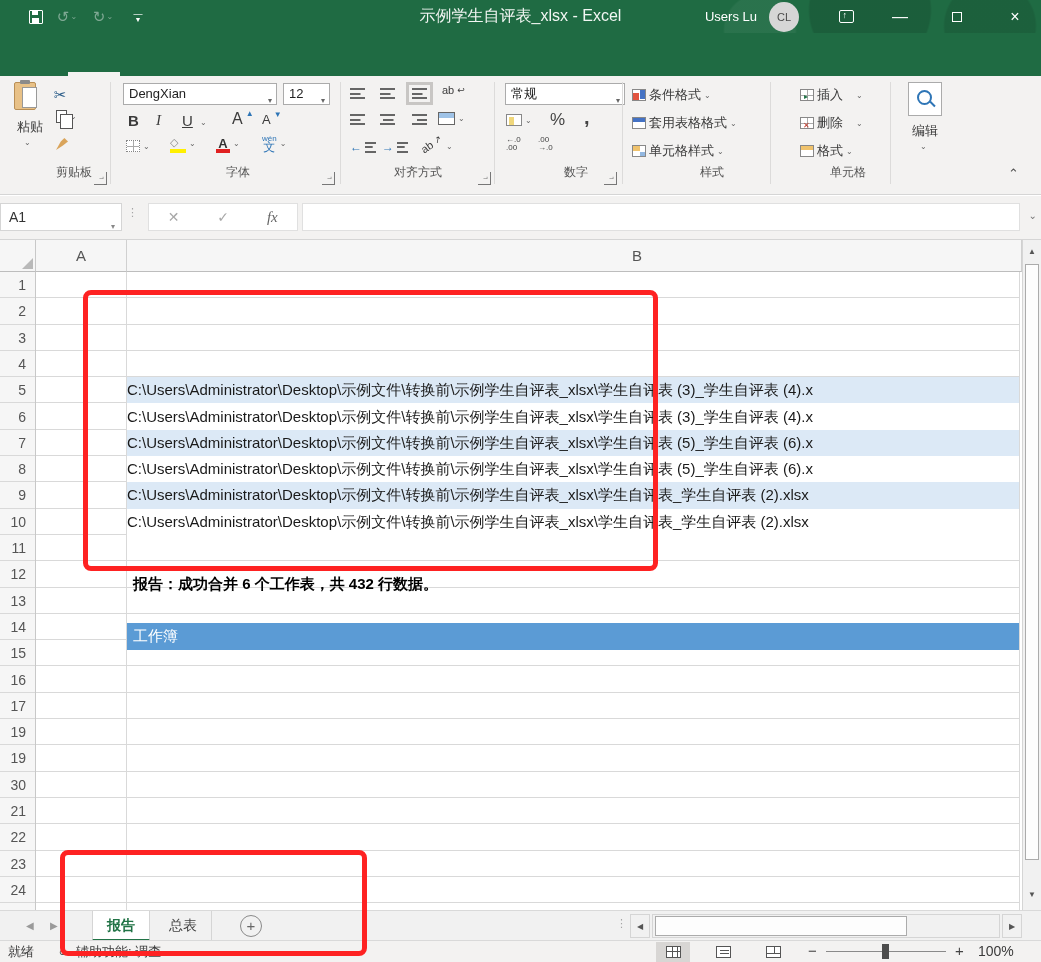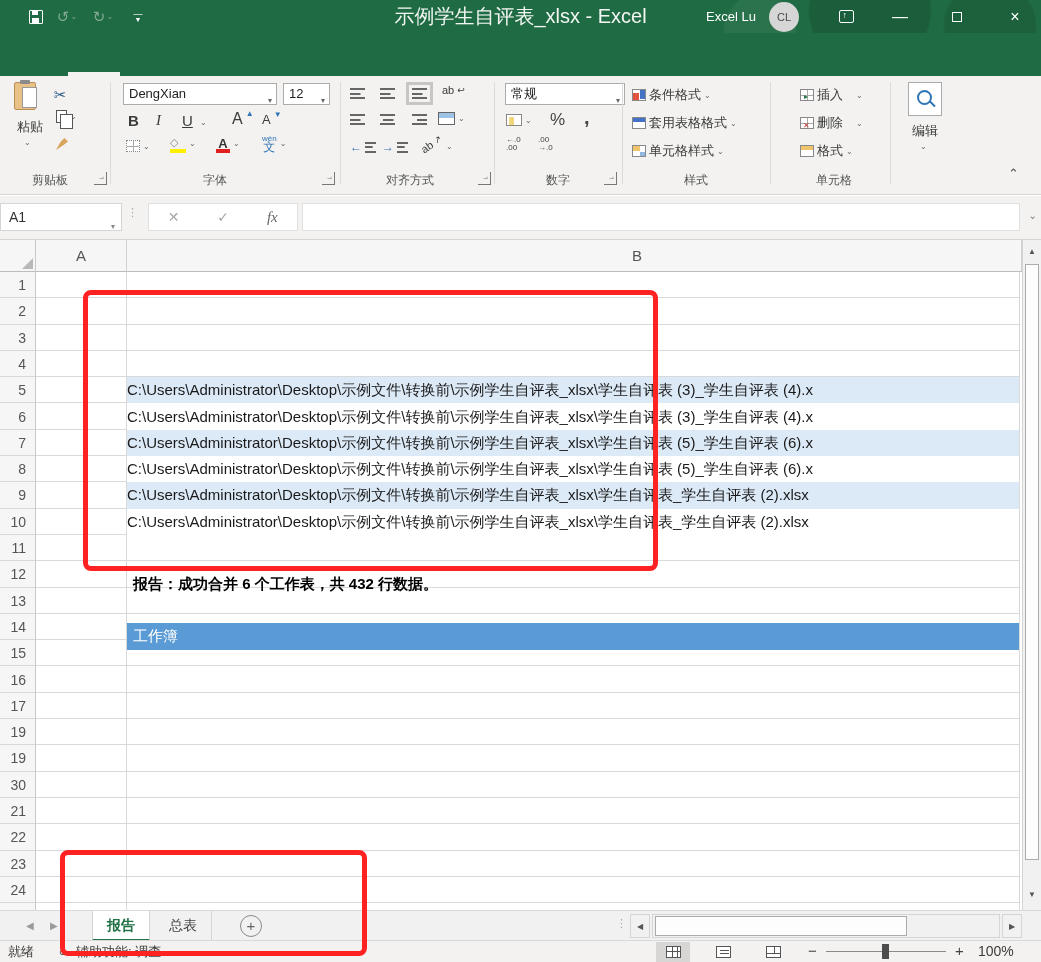--- a/index.html
+++ b/index.html
@@ -9,21 +9,21 @@
 
   
   #titlebar { position:absolute; left:0; top:0; width:1041px; height:33px;
     background:#1F6B43;
     background-image:radial-gradient(circle 90px at 870px 10px, rgba(0,0,0,.12) 0 60px, transparent 62px),
                      radial-gradient(circle 70px at 990px 26px, rgba(0,0,0,.10) 0 45px, transparent 47px),
                      radial-gradient(circle 60px at 760px 30px, rgba(255,255,255,.05) 0 35px, transparent 37px);
   }
   .qat { position:absolute; top:0; height:33px; display:flex; align-items:center; justify-content:center; color:#fff; }
   .tb-txt { color:#fff; font-size:14px; }
-  #win-title { position:absolute; left:0; right:0; top:0; height:33px; display:flex; align-items:center; justify-content:center; color:#F2F6F3; font-size:20px; pointer-events:none; }
+  #win-title { position:absolute; left:0; right:0; top:0; height:33px; display:flex; align-items:center; justify-content:center; color:#F2F6F3; font-size:16px; pointer-events:none; }
   .floppy { width:14px; height:14px; border:1.5px solid #fff; border-radius:1px; position:relative; }
   .floppy:before { content:""; position:absolute; left:2px; top:-1px; width:6px; height:5px; background:#fff; }
   .floppy:after { content:""; position:absolute; left:2px; bottom:0px; width:7px; height:5px; background:#fff; }
   .undoredo { font-size:15px; color:#7EA893; }
   .mini-dd { font-size:8px; color:#7EA893; margin-left:1px; }
   .avatar { position:absolute; left:769px; top:2px; width:30px; height:30px; border-radius:50%; background:#D6D6D6; color:#4a4a4a; font-size:11px; display:flex; align-items:center; justify-content:center; }
   .ribbon-opt { width:15px; height:13px; border:1.5px solid #fff; border-radius:2px; position:relative; }
   .ribbon-opt:after { content:"↑"; position:absolute; left:3px; top:-1px; font-size:9px; color:#fff; }
   .win-btn { position:absolute; top:0; width:46px; height:33px; display:flex; align-items:center; justify-content:center; color:#fff; }
   .max-box { width:10px; height:10px; border:1.5px solid #fff; }
@@ -33,21 +33,21 @@
   .mtab { position:absolute; top:33px; height:43px; line-height:43px; text-align:center; color:#fff; font-size:15px; cursor:default; }
   .mtab.active { top:39px; height:37px; line-height:37px; background:#F3F2F1; color:#217346; }
   .bulb { position:absolute; width:11px; height:11px; border:1.5px solid #fff; border-radius:50%; }
   .bulb:after { content:""; position:absolute; left:2.5px; bottom:-5px; width:3px; height:4px; background:#fff; }
   .bubble { position:absolute; width:18px; height:14px; border:1.5px solid #fff; border-radius:3px; }
   .bubble:after { content:""; position:absolute; left:3px; bottom:-5px; border:3px solid transparent; border-top-color:#fff; border-left-color:#fff; }
 
   
   #ribbon { position:absolute; left:0; top:76px; width:1041px; height:119px; background:#F3F2F1; border-bottom:1px solid #D5D5D5; font-size:13px; color:#3b3b3b; }
   .rsep { position:absolute; top:6px; height:102px; width:1px; background:#DCDBDA; }
-  .grp-label { position:absolute; top:96px; height:18px; font-size:12px; color:#555; text-align:center; }
+  .grp-label { position:absolute; top:88px; height:18px; font-size:12px; color:#555; text-align:right; }
   .launcher { position:absolute; top:96px; width:13px; height:13px; border-right:1px solid #777; border-bottom:1px solid #777; }
   .launcher:after { content:"⌐"; position:absolute; right:2px; bottom:1px; font-size:8px; color:#777; transform:rotate(180deg); }
   .dd { font-size:8px; color:#666; }
   .combo { position:absolute; background:#fff; border:1px solid #ABABAB; height:22px; line-height:20px; font-size:13px; padding-left:5px; color:#222; }
   .combo .dd { position:absolute; right:4px; top:7px; }
   .ricon-line { position:absolute; display:flex; align-items:center; gap:3px; }
   .bars { display:inline-block; width:15px; height:11px;
     background:linear-gradient(#666,#666) 0 0/100% 2px no-repeat,
                linear-gradient(#666,#666) 0 4.5px/70% 2px no-repeat,
                linear-gradient(#666,#666) 0 9px/100% 2px no-repeat; }
@@ -147,21 +147,21 @@
       </div>
     <div class="qat" style="left:88px; width:30px;">
         <span class="undoredo">↻</span>
         <span class="mini-dd">⌄</span>
       </div>
     <div class="qat" style="left:128px; width:20px; flex-direction:column; line-height:5px; font-size:9px;">
         <span>—</span>
         <span style="font-size:7px;">▼</span>
       </div>
     <div id="win-title">示例学生自评表_xlsx - Excel</div>
-    <div class="qat tb-txt" style="left:700px; width:62px; font-size:13px;">Excel Lu</div>
+    <div class="qat tb-txt" style="left:700px; width:62px; font-size:13px;">Users Lu</div>
     <div class="avatar">CL</div>
     <div class="qat" style="left:832px; width:28px;">
         <span class="ribbon-opt"></span>
       </div>
     <div class="win-btn" style="left:877px;">—</div>
     <div class="win-btn" style="left:934px;">
         <span class="max-box"></span>
       </div>
     <div class="win-btn" style="left:992px; font-size:16px;">×</div>
   </div>

